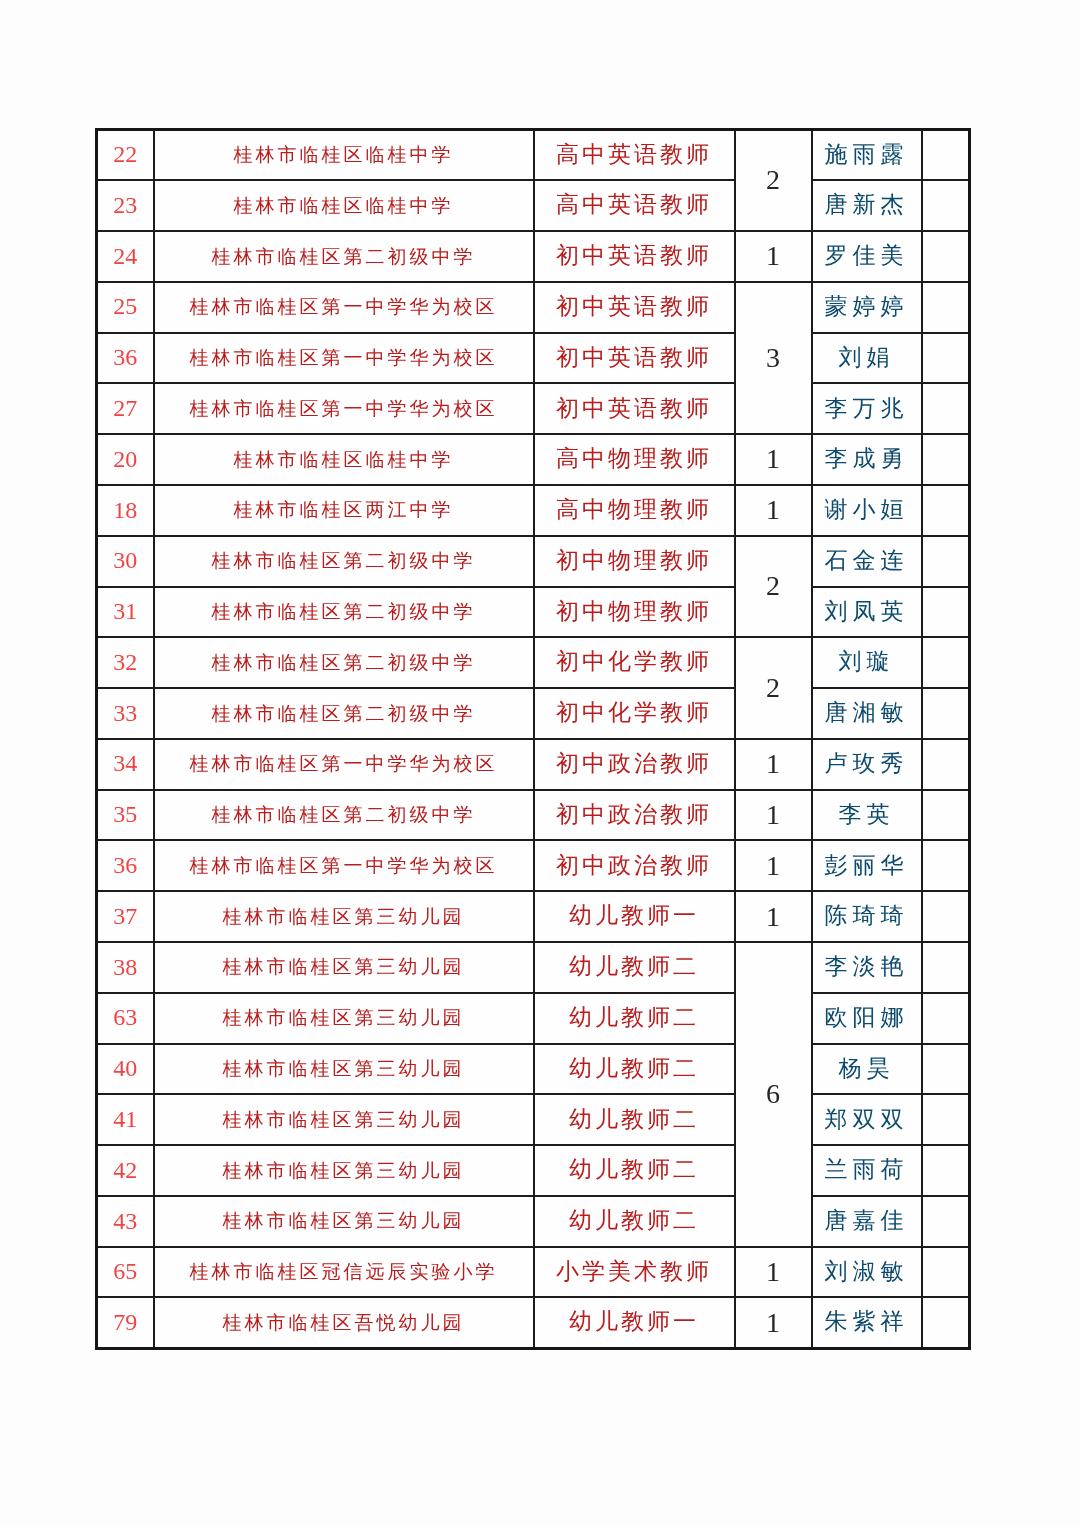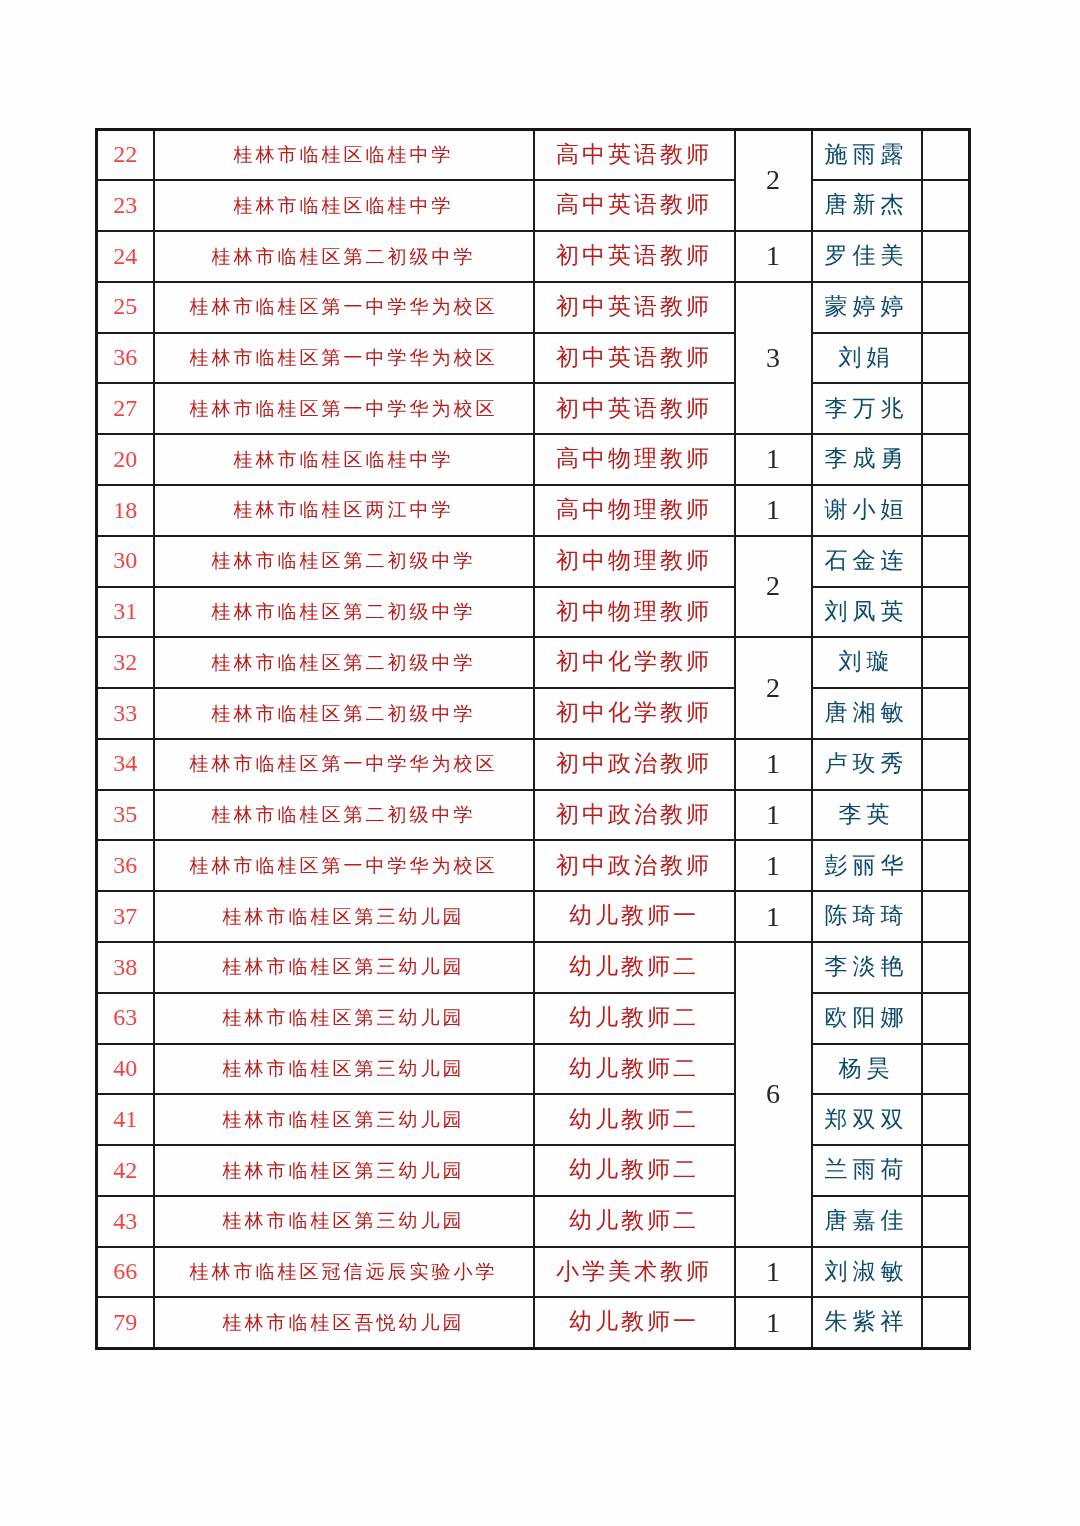--- a/index.html
+++ b/index.html
@@ -247,21 +247,21 @@
   </tr>
       <tr>
     <td class="c-no">43</td>
     <td class="c-school">桂林市临桂区第三幼儿园</td>
     <td class="c-pos">幼儿教师二</td>
 
     <td class="c-name">唐嘉佳</td>
     <td class="c-blank"></td>
   </tr>
       <tr>
-    <td class="c-no">66</td>
+    <td class="c-no">65</td>
     <td class="c-school">桂林市临桂区冠信远辰实验小学</td>
     <td class="c-pos">小学美术教师</td>
     <td class="c-count">1</td>
     <td class="c-name">刘淑敏</td>
     <td class="c-blank"></td>
   </tr>
       <tr>
     <td class="c-no">79</td>
     <td class="c-school">桂林市临桂区吾悦幼儿园</td>
     <td class="c-pos">幼儿教师一</td>

